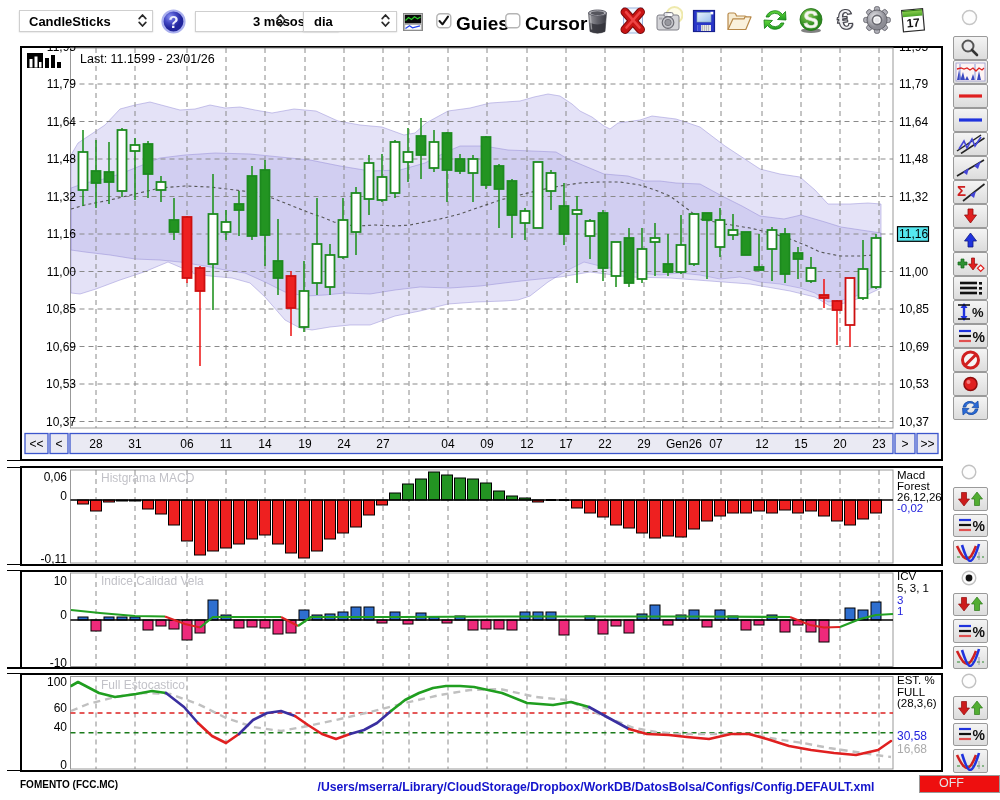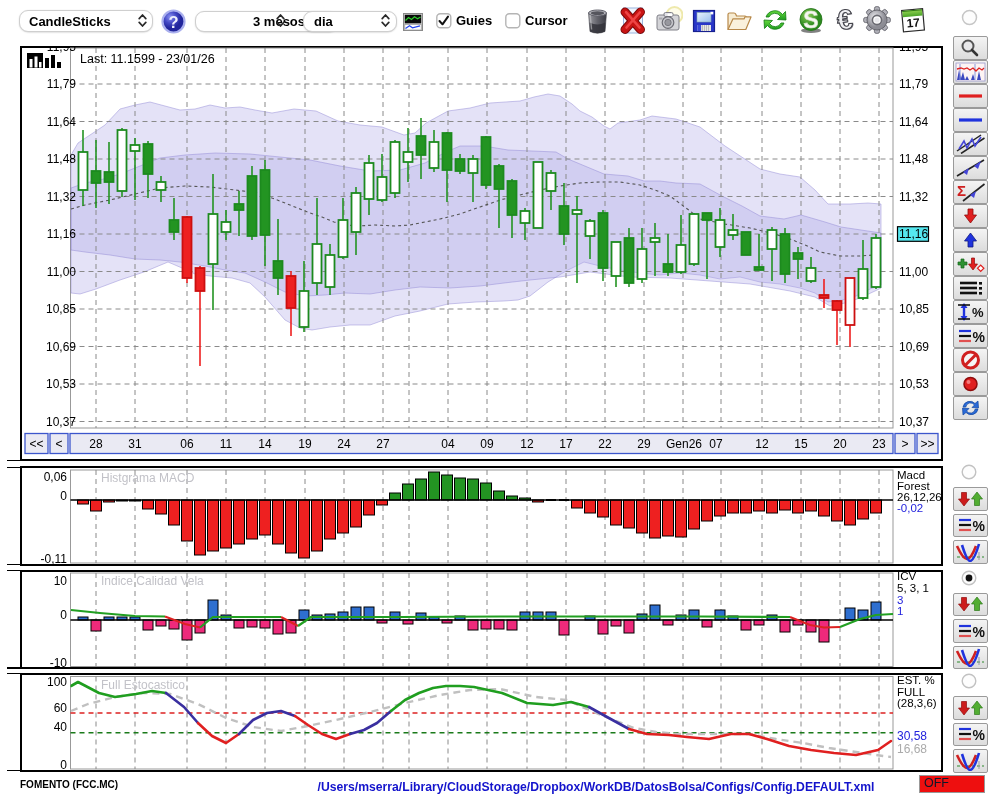--- a/index.html
+++ b/index.html
@@ -1,18 +1,18 @@
 <!DOCTYPE html>
 <html><head><meta charset="utf-8">
 <style>
 html,body{margin:0;padding:0;background:#fff;}
 #root{position:relative;width:1000px;height:800px;overflow:hidden;font-family:"Liberation Sans",sans-serif;background:#fff;}
 .abs{position:absolute;}
-.dd{position:absolute;background:#fff;border:1px solid #cfcfcf;border-radius:9px;box-shadow:0 0.5px 1.5px rgba(0,0,0,0.18);font-size:13px;font-weight:bold;color:#000;display:flex;align-items:center;}
-.lbl{font-size:13px;font-weight:bold;color:#000;}
+.dd{position:absolute;background:#fff;border:1px solid #cfcfcf;border-radius:0;box-shadow:0 0.5px 1.5px rgba(0,0,0,0.18);font-size:13px;font-weight:bold;color:#000;display:flex;align-items:center;}
+.lbl{font-size:19px;font-weight:bold;color:#000;}
 .sbtn{position:absolute;background:linear-gradient(#f4f4f4,#dcdcdc);border:1px solid #9a9a9a;border-radius:2px;display:flex;align-items:center;justify-content:center;}
 svg text{font-family:"Liberation Sans",sans-serif;}
 </style></head>
 <body>
 <div id="root">
 <div class="dd" style="left:19px;top:10px;width:132px;height:20px;">
       <span style="margin-left:9px">CandleSticks</span>
     </div>
     <svg class="abs" style="left:138px;top:13.5px" width="9" height="13" xmlns="http://www.w3.org/2000/svg">
       <path d="M1.2 4.6 L4.5 1 L7.8 4.6" fill="none" stroke="#2a2a2a" stroke-width="1.7" stroke-linecap="round" stroke-linejoin="round"></path>
@@ -852,13 +852,13 @@
     </div>
 <div class="abs" style="left:7px;top:459.75px;width:13px;height:1.5px;background:#000"></div>
     <div class="abs" style="left:7px;top:466.75px;width:13px;height:1.5px;background:#000"></div>
     <div class="abs" style="left:7px;top:563.75px;width:13px;height:1.5px;background:#000"></div>
     <div class="abs" style="left:7px;top:569.75px;width:13px;height:1.5px;background:#000"></div>
     <div class="abs" style="left:7px;top:667.25px;width:13px;height:1.5px;background:#000"></div>
     <div class="abs" style="left:7px;top:672.75px;width:13px;height:1.5px;background:#000"></div>
     <div class="abs" style="left:7px;top:769.75px;width:13px;height:1.5px;background:#000"></div>
 <div class="abs" style="left:20px;top:779px;font-size:10px;font-weight:bold;color:#000">FOMENTO (FCC.MC)</div>
     <div class="abs" style="left:0px;top:780px;width:1192px;text-align:center;font-size:12.2px;font-weight:bold;color:#1313cc">/Users/mserra/Library/CloudStorage/Dropbox/WorkDB/DatosBolsa/Configs/Config.DEFAULT.xml</div>
-    <div class="abs" style="left:919px;top:775px;width:60px;height:16px;background:#ee0f0f;border:1.5px solid #999;color:#0f172a;font-size:12.5px;padding-left:4px;line-height:15px;">OFF</div>
+    <div class="abs" style="left:919px;top:775px;width:60px;height:16px;background:#ee0f0f;border:1.5px solid #999;color:#e5e5e5;font-size:12.5px;padding-left:19px;line-height:15px;">OFF</div>
 </div>
 </body></html>

